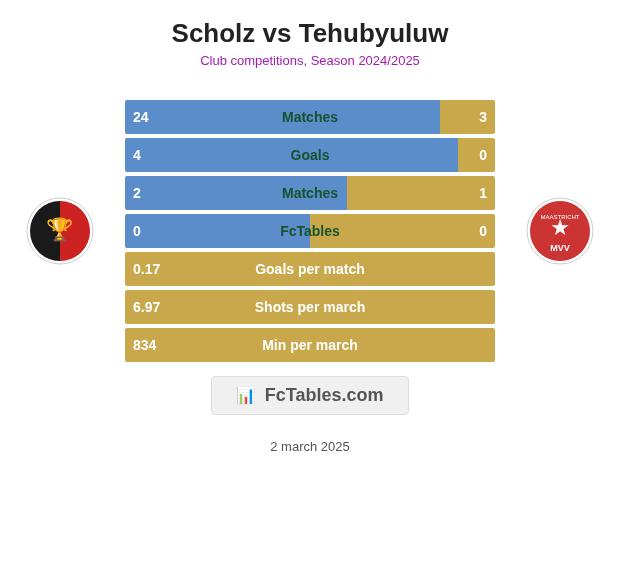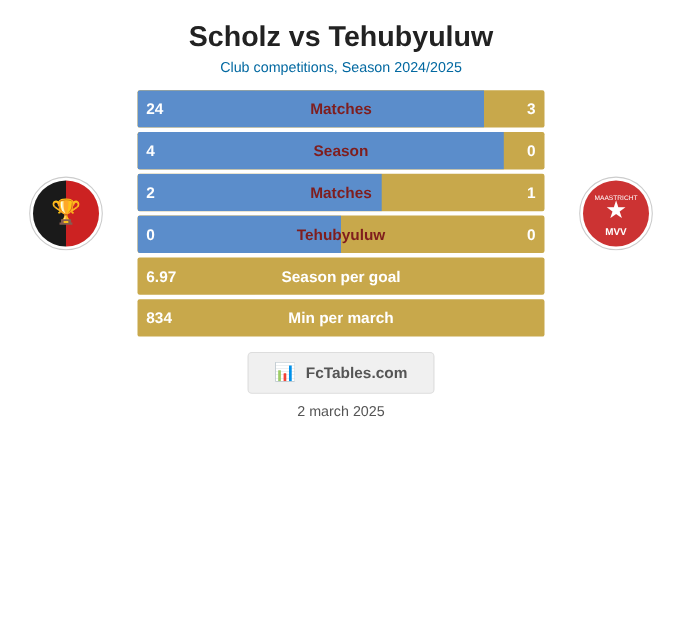--- a/index.html
+++ b/index.html
@@ -25,23 +25,23 @@
     .title {
       font-size: 26px;
       font-weight: bold;
       color: #222;
       text-align: center;
       margin-bottom: 4px;
     }
 
     .subtitle {
       font-size: 13px;
-      color: #0369a1;
+      color: #a21caf;
       text-align: center;
-      margin-bottom: 14px;
+      margin-bottom: 32px;
     }
 
     .logo-left, .logo-right {
       width: 80px;
       display: flex;
       align-items: center;
       justify-content: center;
       flex-shrink: 0;
     }
 
@@ -100,21 +100,21 @@
       color: #fff;
       font-size: 14px;
       font-weight: bold;
       z-index: 2;
     }
 
     .stat-label-center {
       position: absolute;
       left: 50%;
       transform: translateX(-50%);
-      color: #7f1d1d;
+      color: #14532d;
       font-size: 14px;
       font-weight: bold;
       z-index: 2;
       white-space: nowrap;
     }
 
     .stat-label-right {
       position: absolute;
       right: 8px;
       color: #fff;
@@ -162,33 +162,33 @@
     .watermark {
       margin-top: 14px;
       background: #f0f0f0;
       border: 1px solid #ddd;
       border-radius: 4px;
       padding: 8px 24px;
       text-align: center;
     }
 
     .watermark-text {
-      font-size: 14px;
+      font-size: 18px;
       font-weight: bold;
       color: #555;
     }
 
     .watermark-icon {
       display: inline-block;
       margin-right: 4px;
       color: #3a7bd5;
     }
 
     .date-text {
-      margin-top: 8px;
+      margin-top: 24px;
       font-size: 13px;
       color: #555;
       text-align: center;
     }
 
     .main-content {
       position: relative;
       width: 100%;
       display: flex;
       justify-content: center;
@@ -225,48 +225,54 @@
           <span class="stat-label-left">24</span>
           <span class="stat-label-center">Matches</span>
           <span class="stat-label-right">3</span>
         </div>
       </div>
 
       <div class="stat-row">
         <div class="stat-bar-bg">
           <div class="stat-bar-fill" style="width: 90%;"></div>
           <span class="stat-label-left">4</span>
-          <span class="stat-label-center">Season</span>
+          <span class="stat-label-center">Goals</span>
           <span class="stat-label-right">0</span>
         </div>
       </div>
 
       <div class="stat-row">
         <div class="stat-bar-bg">
           <div class="stat-bar-fill" style="width: 60%;"></div>
           <span class="stat-label-left">2</span>
           <span class="stat-label-center">Matches</span>
           <span class="stat-label-right">1</span>
         </div>
       </div>
 
       <div class="stat-row">
         <div class="stat-bar-bg">
           <div class="stat-bar-fill" style="width: 50%;"></div>
           <span class="stat-label-left">0</span>
-          <span class="stat-label-center">Tehubyuluw</span>
+          <span class="stat-label-center">FcTables</span>
           <span class="stat-label-right">0</span>
         </div>
       </div>
 
-
       <div class="stat-row stat-row-single">
         <div class="stat-bar-bg">
+          <span class="stat-label-left-single">0.17</span>
+          <span class="stat-label-center-single">Goals per match</span>
+        </div>
+      </div>
+
+      <div class="stat-row stat-row-single">
+        <div class="stat-bar-bg">
           <span class="stat-label-left-single">6.97</span>
-          <span class="stat-label-center-single">Season per goal</span>
+          <span class="stat-label-center-single">Shots per march</span>
         </div>
       </div>
 
       <div class="stat-row stat-row-single">
         <div class="stat-bar-bg">
           <span class="stat-label-left-single">834</span>
           <span class="stat-label-center-single">Min per march</span>
         </div>
       </div>
 

